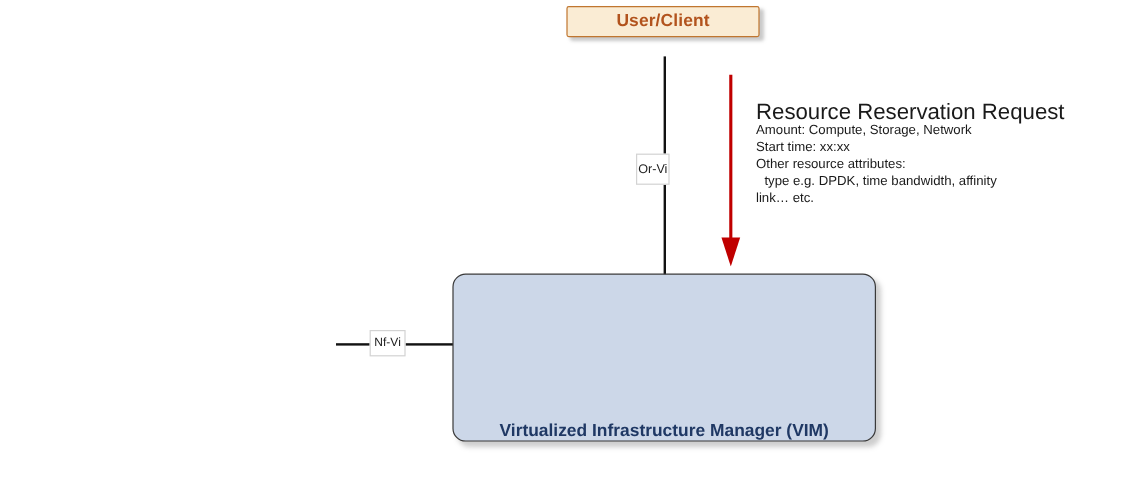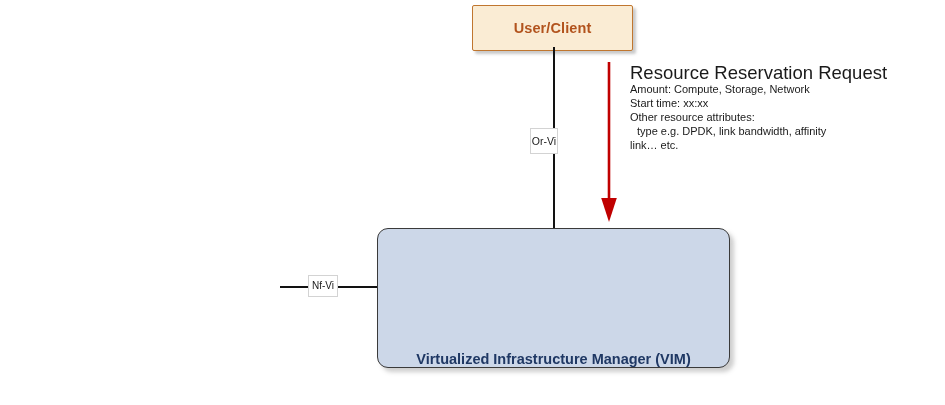--- a/index.html
+++ b/index.html
@@ -17,21 +17,21 @@
     background: #ffffff;
     overflow: hidden;
   }
 
   
   .abs { position: absolute; box-sizing: border-box; }
 
   
   .user-box {
     left: 472px; top: 5px;
-    width: 161px; height: 46px;
+    width: 161px; height: 26px;
     background: #faecd4;
     border: 1.6px solid #c0762f;
     border-radius: 2px;
     box-shadow: 3px 3px 3px rgba(120,120,120,0.40);
     display: flex;
     align-items: center;
     justify-content: center;
   }
   .user-box-label {
     color: #b2531d;
@@ -134,20 +134,21 @@
   
   .req-text {
     left: 630px; top: 62px;
     width: 310px;
     color: #1a1a1a;
   }
   .req-title {
     font-size: 18.5px;
     line-height: 1.16;
     white-space: nowrap;
+    margin-top: 20px;
   }
   .req-line {
     font-size: 11px;
     line-height: 1.27;
     white-space: nowrap;
   }
   .req-line.indent { padding-left: 7px; }
 </style>
 </head>
 <body>
@@ -166,21 +167,21 @@
   <svg class="abs red-arrow" viewBox="0 0 24 160">
     <line x1="12" y1="0" x2="12" y2="140" stroke="#c00000" stroke-width="2.6"></line>
     <polygon points="12,160 4.2,136 19.8,136" fill="#c00000"></polygon>
   </svg>
 
   <div class="abs req-text">
     <div class="req-title">Resource Reservation Request</div>
     <div class="req-line">Amount: Compute, Storage, Network</div>
     <div class="req-line">Start time: xx:xx</div>
     <div class="req-line">Other resource attributes:</div>
-    <div class="req-line indent">type e.g. DPDK, link bandwidth, affinity</div>
+    <div class="req-line indent">type e.g. DPDK, time bandwidth, affinity</div>
     <div class="req-line">link… etc.</div>
   </div>
 
 
   <div class="abs hline-nfvi"></div>
   <div class="abs iface-label iface-nfvi">
     <span>Nf-Vi</span>
   </div>
 
   <div class="abs vim-box">

